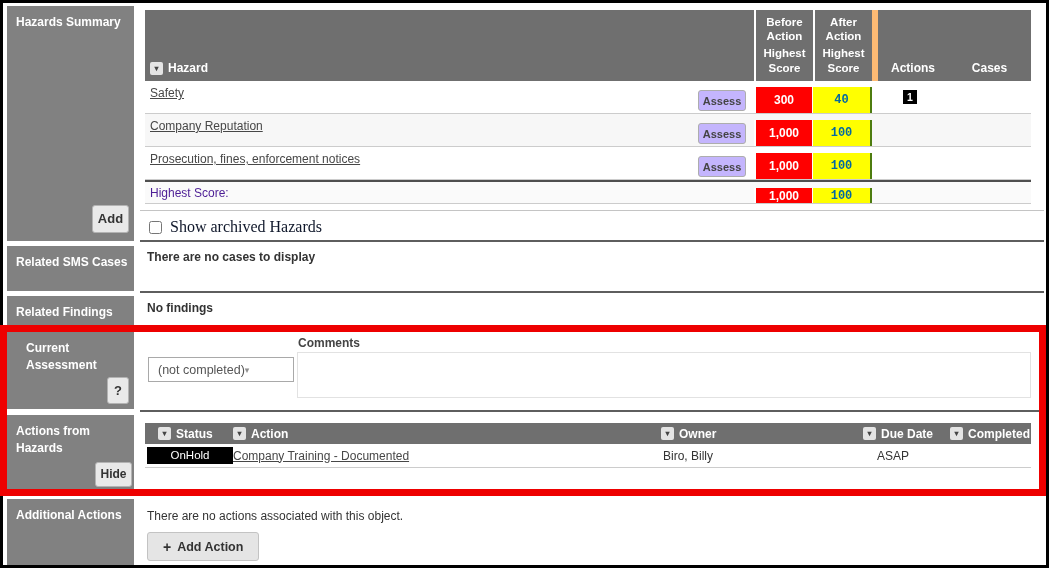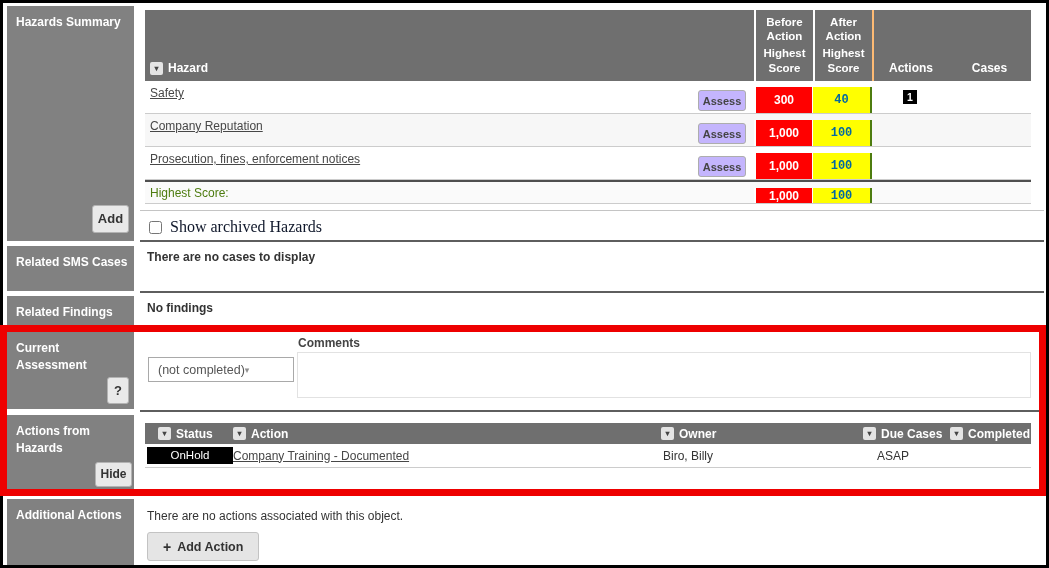--- a/index.html
+++ b/index.html
@@ -14,21 +14,21 @@
   .side-block {
     position:absolute; left:4px; width:127px;
     background:#818181; color:#fff;
   }
   .side-title {
     padding:8px 6px 0 9px; font-size:12px; font-weight:bold; line-height:1.45;
   }
   .sb-hazards    { top:3px;   height:235px; }
   .sb-sms        { top:243px; height:45px; }
   .sb-findings   { top:293px; height:29px; }
-  .sb-current    { top:329px; height:77px; }
+  .sb-current    { top:329px; height:77px;padding-left:10px; }
   .sb-actions    { top:412px; height:74px; }
   .sb-additional { top:496px; height:66px; }
 
   .side-btn {
     position:absolute; background:#e9e9e9; border:1px solid #b3b3b3;
     border-radius:3px; font-weight:bold; color:#333; text-align:center;
     font-family:"Liberation Sans", sans-serif; cursor:pointer;
   }
   .btn-add  { right:5px; bottom:8px;  width:37px; height:28px; font-size:13px; line-height:26px; }
   .btn-help { right:5px; bottom:5px;  width:22px; height:27px; font-size:13px; line-height:25px; }
@@ -43,31 +43,31 @@
   
   .htable { position:absolute; left:142px; top:7px; width:886px; font-size:12px; }
   .hgrid { display:grid; grid-template-columns:609px 59px 59px 76px 83px; }
   .hheader { height:71px; background:#6f6f6f; color:#fff; font-weight:bold; }
   .hcell { display:flex; }
   .hc-hazard { align-items:flex-end; padding:0 0 6px 5px; gap:5px; }
   .hc-score { flex-direction:column; justify-content:space-between; align-items:center;
               text-align:center; padding:5px 2px 6px; font-size:11.5px; line-height:1.25;
               border-left:2px solid #fff; }
   .hc-plain { align-items:flex-end; justify-content:center; padding-bottom:6px; }
-  .hc-actions { border-left:2px solid #fdba74;text-align:center; }
+  .hc-actions { border-left:6px solid #fdba74;text-align:center; }
   .hrow { height:33px; border-bottom:1px solid #ccc; background:#fff; }
   .hrow.alt { background:#f7f7f7; }
   .cell { display:flex; align-items:center; }
   .cell-hazard { justify-content:space-between; padding-left:5px; align-items:flex-start; padding-top:5px; }
   .cell-score { justify-content:center; font-weight:bold;margin-top:6px; }
   .score-red { background:#ff0000; color:#fff; border-left:2px solid #fff; border-right:1px solid #fff; }
   .score-yellow { background:#ffff00; color:#0369a1; border-right:2px solid #4d7c0f;font-family:Liberation Mono, monospace; }
   .cell-center { justify-content:center; }
   .hfooter { height:24px; border-top:2px solid #4f4f4f; border-bottom:1px solid #ccc; background:#fafafa; }
-  .hfooter .cell-label { padding-left:5px; display:flex; align-items:center; color:#4d7c0f; }
+  .hfooter .cell-label { padding-left:5px; display:flex; align-items:center; color:#4c1d95; }
 
   a.hlink { color:#474747; font-size:12px; text-decoration:underline; cursor:pointer; }
   .assess-btn {
     width:48px; height:21px; margin:4px 8px 0 0; background:#c4b5fd;
     border:1px solid #adadad; border-radius:3px; font-size:11px; font-weight:bold;
     color:#444; cursor:pointer; font-family:"Liberation Sans", sans-serif;
   }
   .count-badge {
     width:14px; height:14px; background:#000; color:#fff; font-size:10.5px;
     font-weight:bold; line-height:14px; text-align:center; display:inline-block;
@@ -258,21 +258,21 @@
       <div class="ahcell ah-action">
         <span class="filter-icon">▾</span>
         <span>Action</span>
       </div>
       <div class="ahcell ah-owner">
         <span class="filter-icon">▾</span>
         <span>Owner</span>
       </div>
       <div class="ahcell ah-due">
         <span class="filter-icon">▾</span>
-        <span>Due Cases</span>
+        <span>Due Date</span>
       </div>
       <div class="ahcell ah-completed">
         <span class="filter-icon">▾</span>
         <span>Completed</span>
       </div>
     </div>
     <div class="agrid arow">
       <div class="acell">
         <span class="status-badge">OnHold</span>
       </div>

